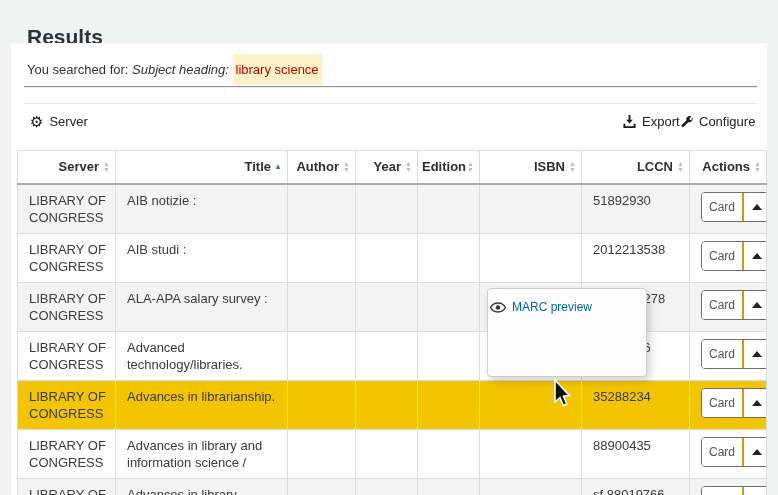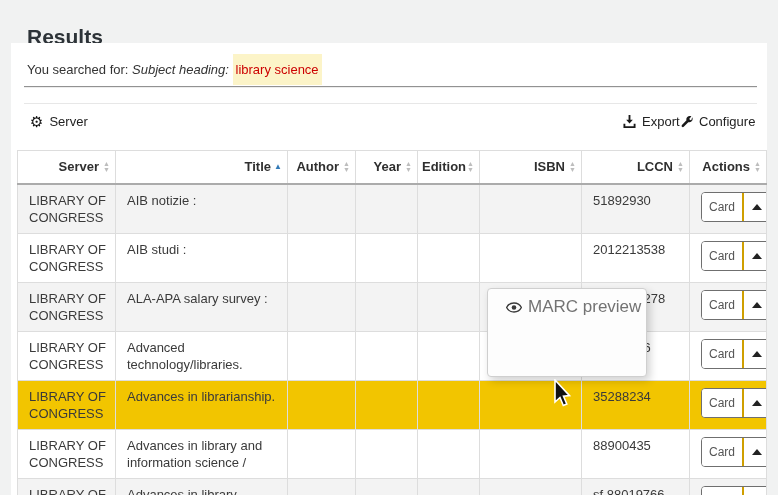--- a/index.html
+++ b/index.html
@@ -94,21 +94,21 @@
     width:0; height:0; border-left:5px solid transparent;
     border-right:5px solid transparent; border-bottom:6px solid #222;
   }
   .context-menu {
     position:absolute; left:487px; top:288px; width:160px; height:89px;
     background:#fdfdfd; border:1px solid #cfcfcf; border-radius:4px;
     box-shadow:3px 4px 8px rgba(0,0,0,0.18); padding-top:5px; z-index:10;
   }
   .menu-item {
     display:flex; align-items:center; gap:6px; height:26px;
-    padding-left:18px; font-size:17px; color:#737373; cursor:pointer;
+    padding-left:2px; font-size:12px; color:#0369a1; cursor:pointer;
   }
   .menu-item svg { display:block; }
   .cursor {
     position:absolute; left:553px; top:379px; z-index:20; pointer-events:none;
   }
 </style>
 </head>
 <body>
 
 <h1 class="page-title">Results</h1>

